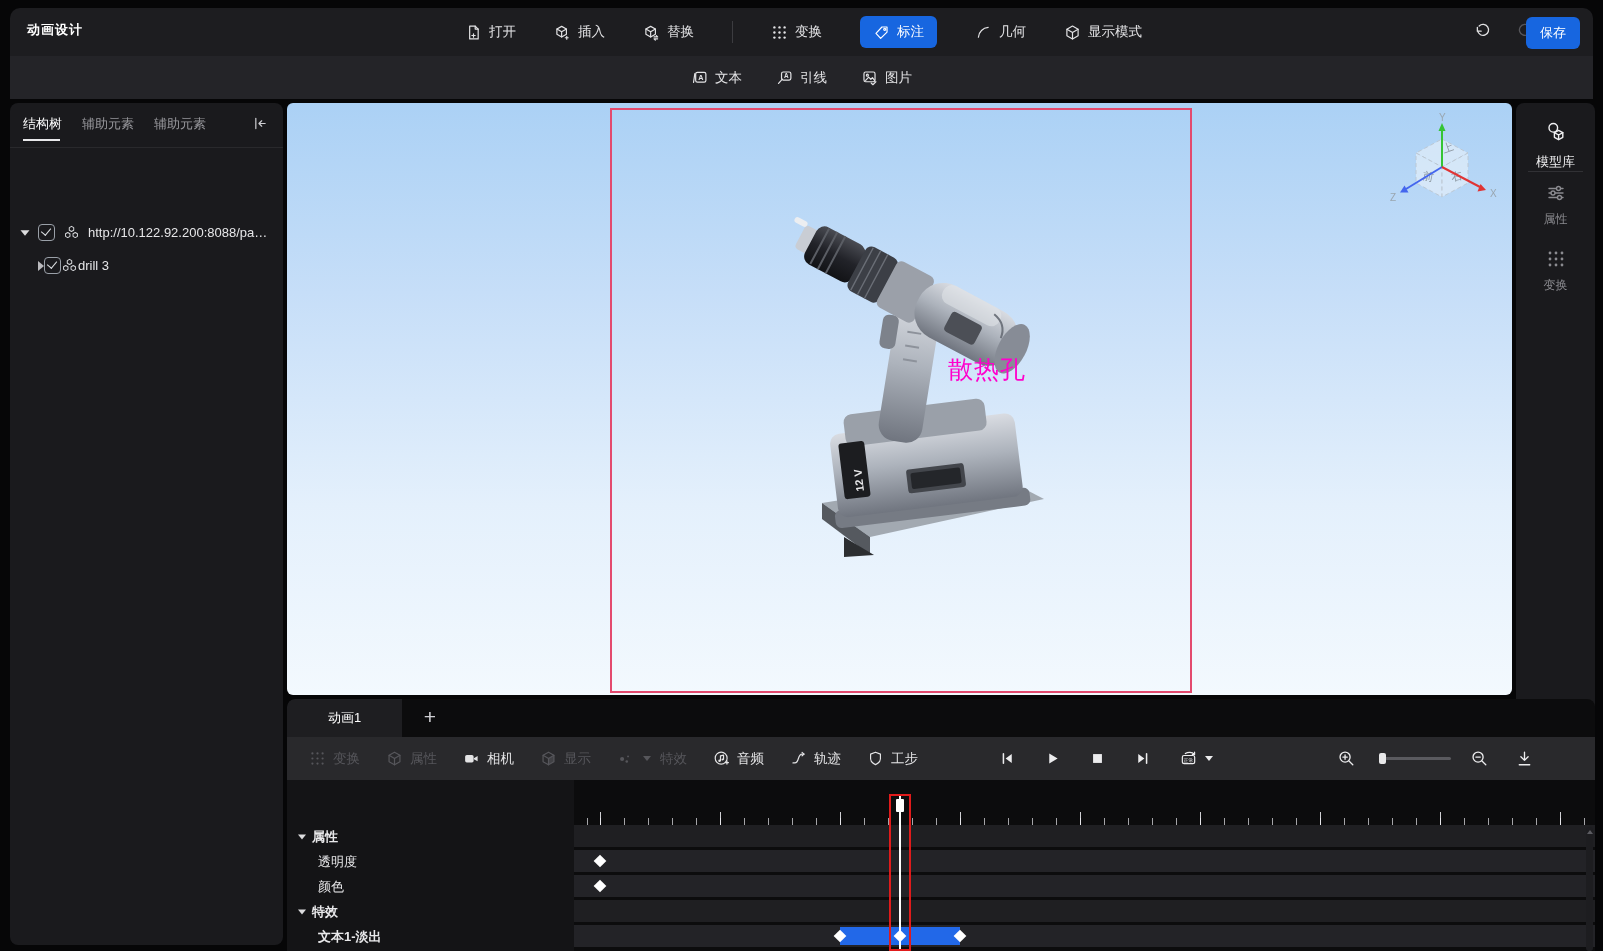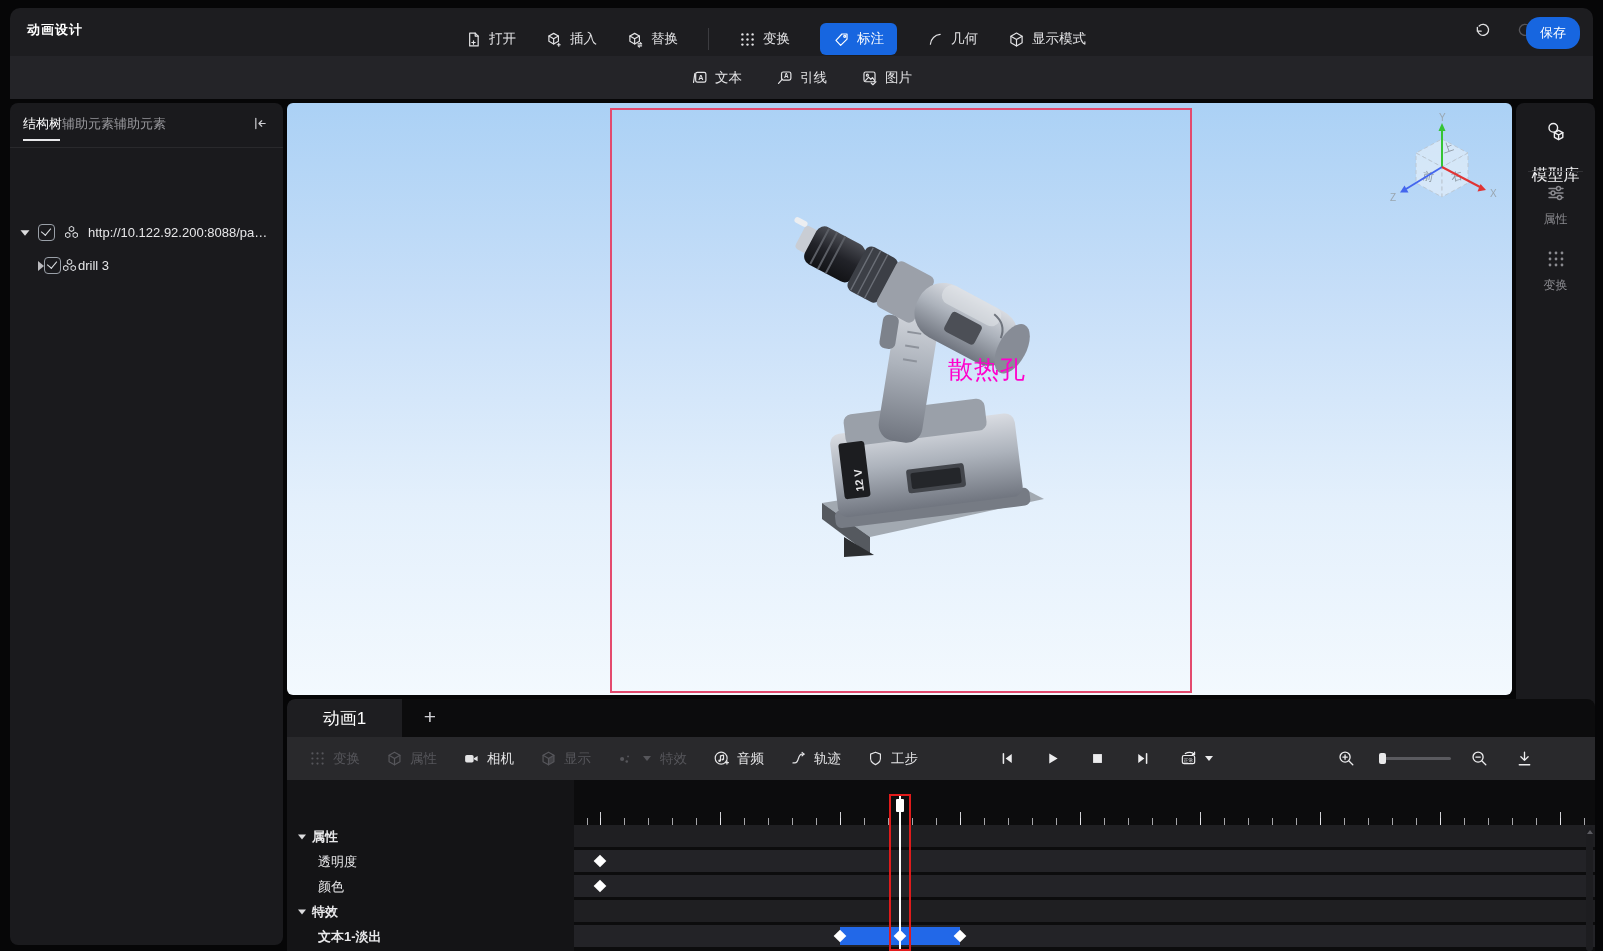--- a/index.html
+++ b/index.html
@@ -6,42 +6,42 @@
   body{width:1603px;height:951px;position:relative;overflow:hidden;
        font-family:"Liberation Sans","DejaVu Sans",sans-serif;color:#e6e6e8;
        -webkit-font-smoothing:antialiased;}
   .abs{position:absolute;}
   .panel{background:#1a1a1d;border-radius:8px;}
   .row{display:flex;align-items:center;}
   .ic{width:17px;height:17px;stroke:currentColor;fill:none;stroke-width:1.4;stroke-linecap:round;stroke-linejoin:round;flex:0 0 auto;}
   .tbtn{display:flex;align-items:center;gap:7px;font-size:13.5px;color:#e3e3e5;cursor:default;}
   .tbtn.blue{background:#1766e0;color:#fff;border-radius:6px;padding:7px 13px;}
   .dim{color:#56565b;}
-  .savebtn{background:#1766e0;color:#fff;border-radius:14px;font-size:13px;padding:7px 14px;}
+  .savebtn{background:#1766e0;color:#fff;border-radius:6px;font-size:13px;padding:7px 14px;}
   .drop{display:inline-block;width:0;height:0;border-left:5px solid transparent;border-right:5px solid transparent;border-top:6px solid #dcdcde;}
   .dropr{display:inline-block;width:0;height:0;border-top:5px solid transparent;border-bottom:5px solid transparent;border-left:6px solid #b9b9bd;}
   .check{position:relative;width:15px;height:15px;border:1.6px solid #9aa0a8;border-radius:4px;flex:0 0 auto;}
   .check::after{content:"";position:absolute;left:3.5px;top:1px;width:5px;height:8px;
     border-right:1.8px solid #d9dcdf;border-bottom:1.8px solid #d9dcdf;transform:rotate(40deg);}
   .tabtxt{font-size:13px;color:#98989d;}
   .tabtxt.on{color:#fff;}
   .kf{position:absolute;width:9px;height:9px;background:#fff;transform:translate(-50%,-50%) rotate(45deg);}
   .lane{position:absolute;left:287px;width:1021px;height:22px;background:#232327;}
   .rowlab{position:absolute;font-size:13px;color:#e8e8ea;display:flex;align-items:center;gap:5px;}
   .rulnum{position:absolute;top:94px;transform:translateX(-50%);font-size:11px;color:#d4d4d7;}
   input::placeholder{color:#8e8e93;}
   .caret{display:inline-block;width:0;height:0;border-left:4px solid transparent;border-right:4px solid transparent;border-top:5px solid currentColor;}
 </style>
 </head>
 <body>
 
 <div class="abs" style="left:10px;top:8px;width:1583px;height:48px;background:#1d1d20;border-radius:10px 10px 0 0;">
   <div class="abs" style="left:17px;top:13px;font-size:13px;font-weight:bold;color:#fff;letter-spacing:1px;">动画设计</div>
 
-  <div class="abs row" style="left:455px;top:14px;height:34px;gap:30px;">
+  <div class="abs row" style="left:455px;top:7px;height:34px;gap:38px;">
     <div class="tbtn">
       <svg class="ic" viewBox="0 0 20 20">
         <path d="M5.5 2.5h6.5L15.5 6v11.5H5.5z"></path>
           <path d="M12 2.5V6h3.5"></path>
           <path d="M8 13.5h4M10 11.5v4"></path>
         </svg>
       <span>打开</span>
     </div>
     <div class="tbtn">
       <svg class="ic" viewBox="0 0 20 20">
@@ -134,21 +134,21 @@
     <svg class="ic" viewBox="0 0 20 20">
       <rect x="3.5" y="3.5" width="13" height="11.5" rx="2"></rect>
         <circle cx="7.5" cy="7.3" r="1.2"></circle>
       <path d="M5.5 13.5 9 9.5l2.6 2.7 1.8-2 2.6 3.3M12 16.5l2 2 3.5-3.5"></path>
       </svg>
     <span>图片</span>
   </div>
 </div>
 
 <div class="abs panel" style="left:10px;top:103px;width:273px;height:842px;">
-  <div class="abs row" style="left:13px;top:12px;">
+  <div class="abs row" style="left:13px;top:12px;gap:20px;">
     <span class="tabtxt on">结构树</span>
     <span class="tabtxt">辅助元素</span>
     <span class="tabtxt">辅助元素</span>
   </div>
   <div class="abs" style="left:13px;top:36px;width:37px;height:2px;background:#e8e8ea;"></div>
   <svg class="ic abs" viewBox="0 0 20 20" style="right:14px;top:12px;color:#cfcfd3;">
     <path d="M4.5 4v12"></path>
       <path d="M15.5 10H8.2m0 0 3.2-3.2M8.2 10l3.2 3.2"></path>
     </svg>
   <div class="abs" style="left:0;top:44px;width:273px;height:1px;background:#29292c;"></div>
@@ -261,21 +261,21 @@
   </svg>
 </div>
 
 <div class="abs panel" style="left:1516px;top:103px;width:79px;height:842px;">
   <div class="abs" style="left:0;top:18px;width:79px;text-align:center;color:#f0f0f2;">
     <svg class="ic" viewBox="0 0 20 20" style="width:20px;height:20px;">
       <circle cx="7.3" cy="6.8" r="4.3"></circle>
       <path d="M12.6 9.4l4.2 2.3v4.6l-4.2 2.3-4.2-2.3v-4.6z"></path>
         <path d="M8.4 11.7l4.2 2.3 4.2-2.3M12.6 14v4.6"></path>
       </svg>
-    <div style="font-size:16px;margin-top:20px;">模型库</div>
+    <div style="font-size:13px;margin-top:8px;">模型库</div>
   </div>
   <div class="abs" style="left:12px;top:68px;width:55px;height:1px;background:#313135;"></div>
   <div class="abs" style="left:0;top:80px;width:79px;text-align:center;color:#8b8b90;">
     <svg class="ic" viewBox="0 0 20 20" style="width:20px;height:20px;">
       <path d="M3 5.5h14M3 10h14M3 14.5h14"></path>
       <circle cx="12.5" cy="5.5" r="2" fill="#1a1a1d"></circle>
         <circle cx="7" cy="10" r="2" fill="#1a1a1d"></circle>
         <circle cx="13.5" cy="14.5" r="2" fill="#1a1a1d"></circle>
       </svg>
     <div style="font-size:12px;margin-top:4px;">属性</div>
@@ -294,21 +294,21 @@
           <circle cx="16" cy="16" r="1.4"></circle>
         </g>
       </svg>
     <div style="font-size:12px;margin-top:4px;">变换</div>
   </div>
 </div>
 
 <div class="abs" style="left:287px;top:699px;width:1308px;height:252px;background:#0c0c0d;border-radius:8px 8px 0 0;overflow:hidden;">
 
   <div class="abs row" style="left:0;top:0;width:115px;height:38px;background:#1e1e21;border-radius:8px 0 0 0;justify-content:center;">
-    <span style="font-size:17px;color:#fff;">动画1</span>
+    <span style="font-size:13px;color:#fff;">动画1</span>
   </div>
   <div class="abs" style="left:128px;top:4px;width:30px;height:30px;font-size:21px;color:#cfcfd3;text-align:center;line-height:28px;">+</div>
 
   <div class="abs" style="left:0;top:38px;width:1308px;height:43px;background:#29292c;">
     <div class="abs row" style="left:22px;top:0;height:43px;gap:26px;">
       <div class="tbtn dim">
         <svg class="ic" viewBox="0 0 20 20">
           <g fill="currentColor" stroke="none">
               <circle cx="4" cy="4" r="1.3"></circle>
               <circle cx="10" cy="4" r="1.3"></circle>

